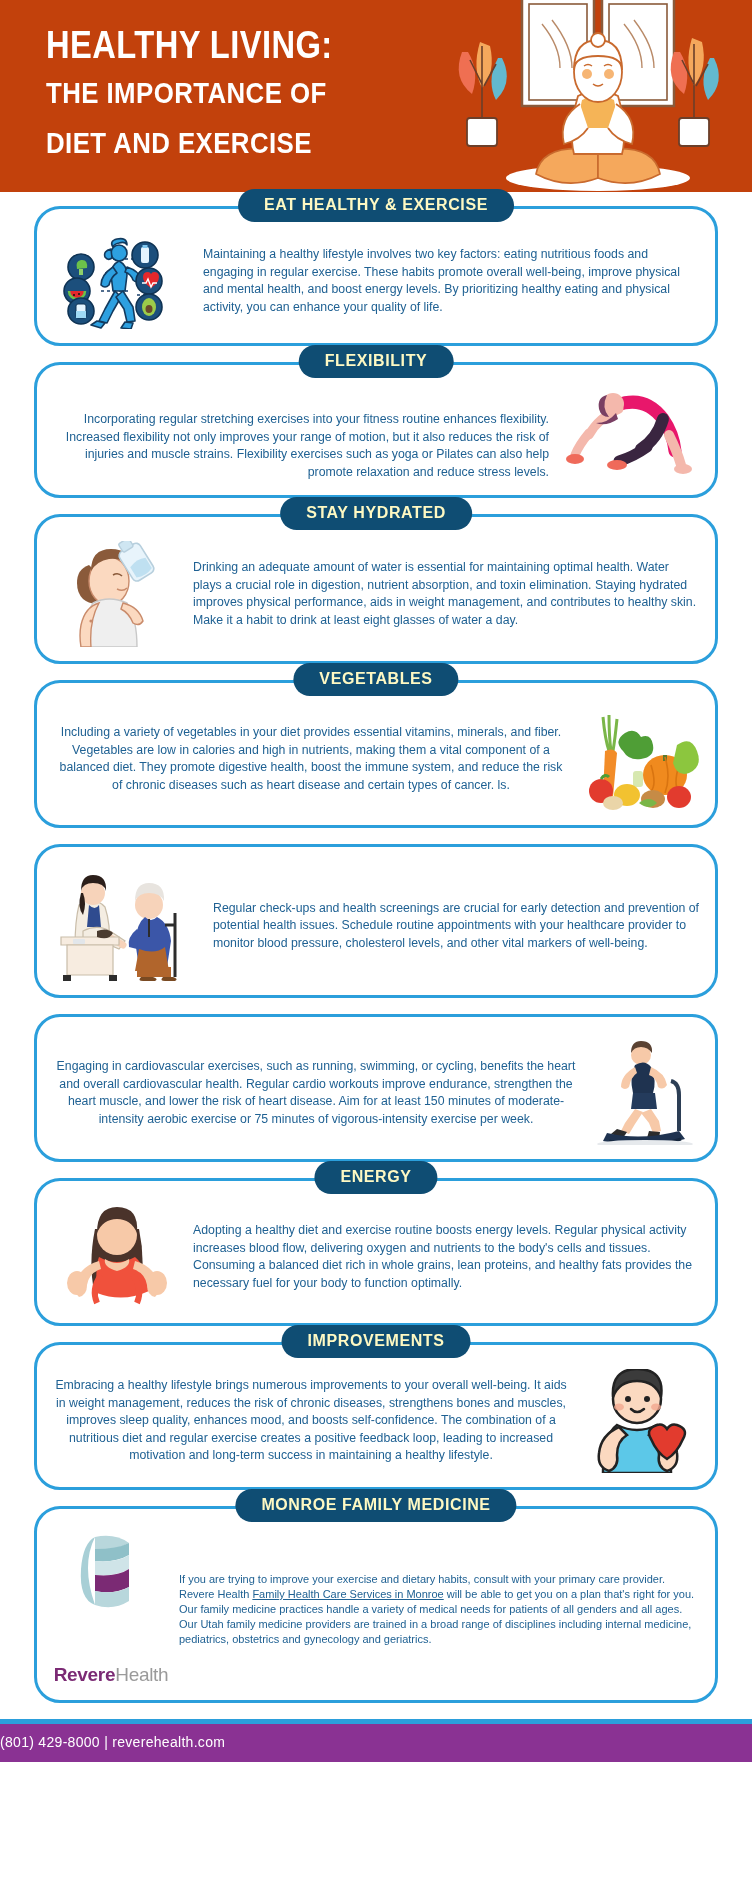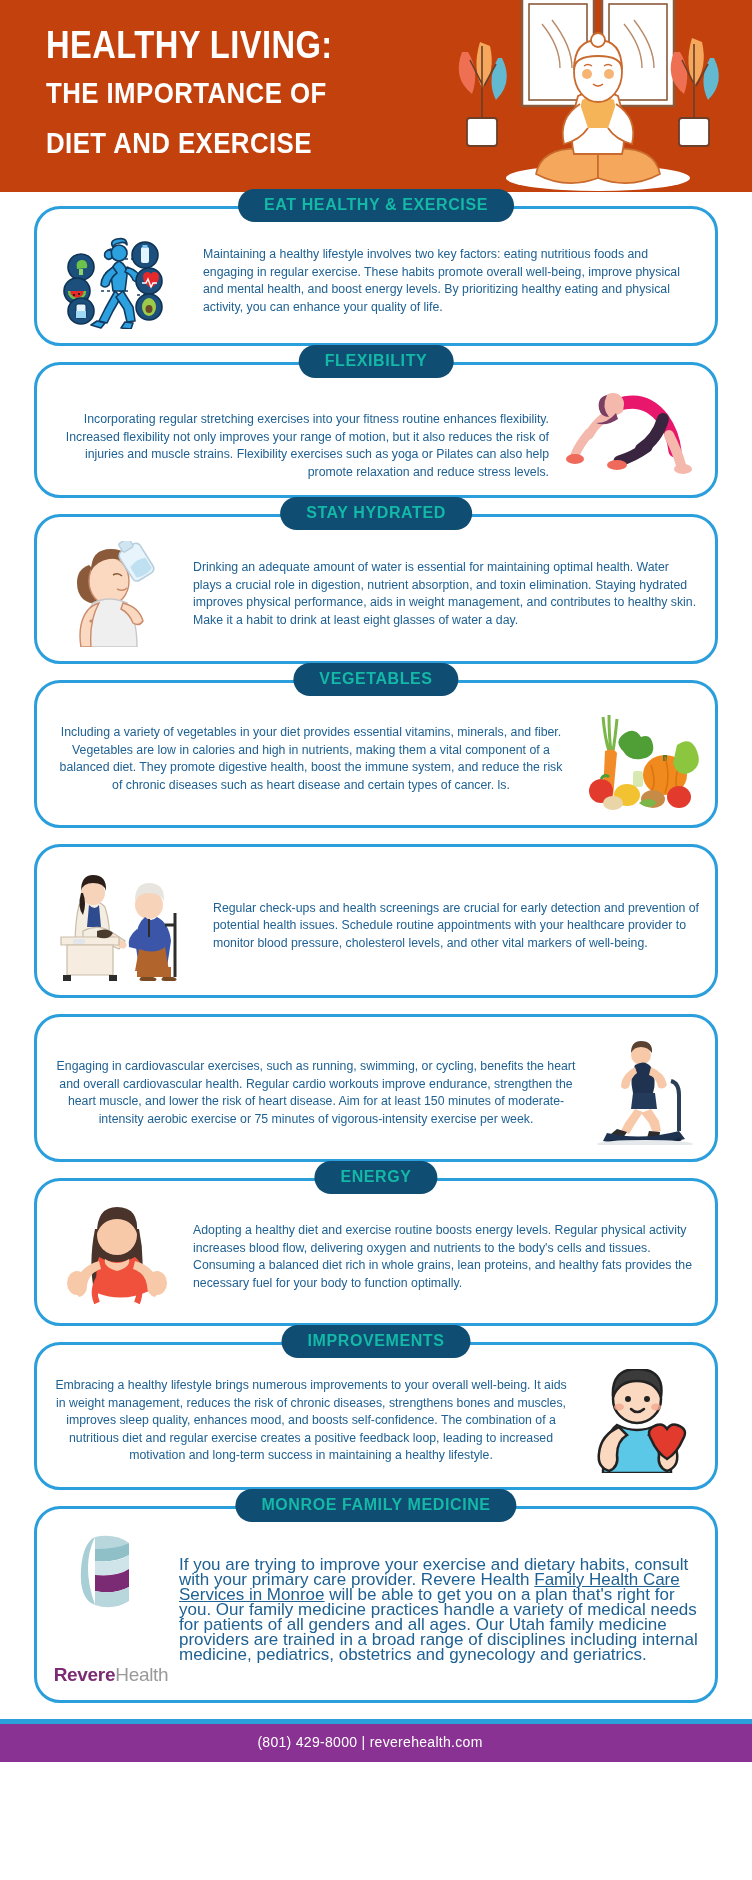--- a/index.html
+++ b/index.html
@@ -61,21 +61,21 @@
     border-radius: 26px;
     background: #ffffff;
     padding: 24px 16px 14px 16px;
     min-height: 86px;
   }
   .pill {
     position: absolute;
     top: -17px;
     z-index: 6;
     background: #0f4d73;
-    color: #14b8a6;
+    color: #fef9c3;
     border-radius: 20px;
     padding: 7px 26px 8px 26px;
     font-size: 16px;
     font-weight: bold;
     letter-spacing: 0.6px;
     white-space: nowrap;
     line-height: 18px;
   }
   .pill.center { left: 50%; transform: translateX(-50%); }
 
@@ -96,28 +96,27 @@
   .body-text.left   { text-align: left; }
   .body-text.right  { text-align: right; margin-top: 22px; }
   .body-text.center { text-align: center; }
 
   .body-text a, .link-underline {
     color: #1f6193;
     text-decoration: underline;
   }
 
   
-  .card.monroe .body-text { font-size: 17px; line-height: 15px; }
+  .card.monroe .body-text { font-size: 11px; line-height: 15px; }
 
   
   .footer-rule { height: 5px; background: #2b9fdc; margin-top: 6px; }
   .footer {
     background: #8a3293;
     color: #ffffff;
-    text-align: center;
     font-size: 14px;
     letter-spacing: 0.3px;
     padding: 10px 12px 12px 0;
   }
 
   
   .revere-logo { display: flex; flex-direction: column; align-items: center; width: 116px; gap: 43px; }
   .revere-word { font-size: 19px; font-weight: bold; letter-spacing: -0.3px; margin-top: 2px; }
   .revere-word .r { color: #7b2a74; }
   .revere-word .h { color: #9a9a9a; font-weight: normal; }

